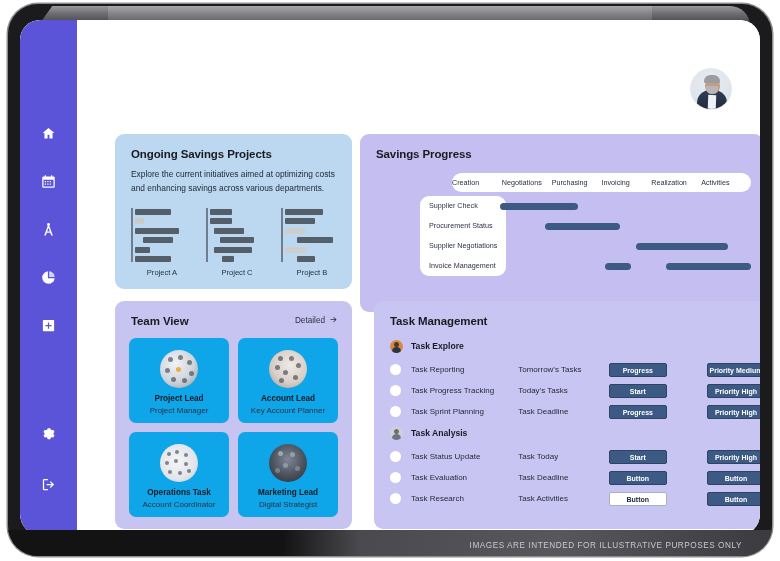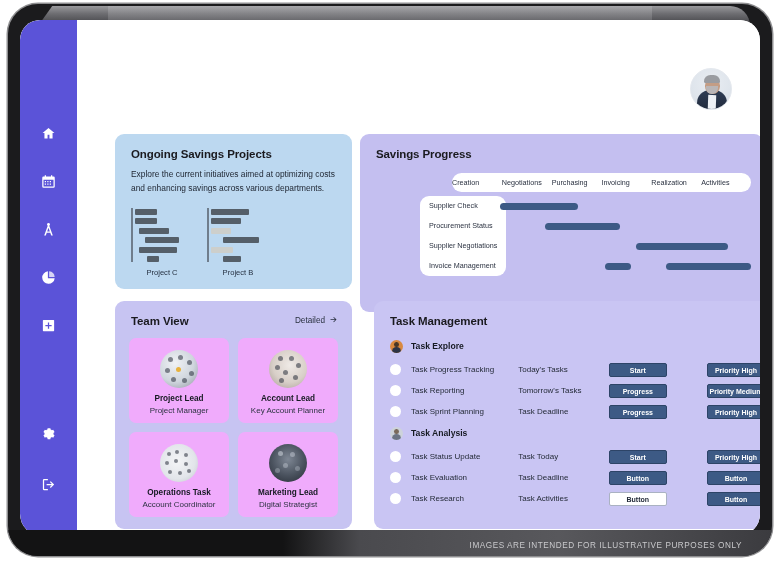--- a/index.html
+++ b/index.html
@@ -179,21 +179,21 @@
   #team-detailed {
     position: absolute; right: 14px; top: 14px;
     font-size: 8.2px; color: #2a3140; display: flex; align-items: center; gap: 4px;
   }
   #team-grid {
     position: absolute; left: 14px; top: 37px; right: 14px; bottom: 12px;
     display: grid; grid-template-columns: 1fr 1fr; grid-template-rows: 1fr 1fr;
     gap: 9px;
   }
   .team-card {
-    background: #f0abfc; border-radius: 7px;
+    background: #0ea5e9; border-radius: 7px;
     display: flex; flex-direction: column; align-items: center; justify-content: center;
     padding-top: 4px;
   }
   .team-photo {
     width: 38px; height: 38px; border-radius: 50%;
     margin-bottom: 6px; overflow: hidden; position: relative;
   }
   .tp-a { background: radial-gradient(circle at 40% 35%, #f0f2f5 0%, #cfd5dd 55%, #8d949d 100%); }
   .tp-b { background: radial-gradient(circle at 55% 40%, #efeae6 0%, #d8cfc8 55%, #a4988f 100%); }
   .tp-c { background: radial-gradient(circle at 45% 45%, #f4f5f7 0%, #e2e5ea 60%, #bcc2ca 100%); }
@@ -328,20 +328,32 @@
         <div class="ha-head"></div>
         <div class="ha-hair"></div>
         <div class="ha-beard"></div>
       </div>
 
       <section class="card" id="card-ongoing">
         <div class="card-title" id="ongoing-title">Ongoing Savings Projects</div>
         <p id="ongoing-desc">Explore the current initiatives aimed at optimizing costs and enhancing savings across various departments.</p>
         <div id="proj-charts">
 
+          <div class="proj-col">
+            <div class="proj-axis"></div>
+            <div class="proj-bars">
+              <div class="proj-bar" style="width:36px;background:#555f69"></div>
+              <div class="proj-bar" style="width:9px;background:#c9cbc9"></div>
+              <div class="proj-bar" style="width:44px;background:#555f69"></div>
+              <div class="proj-bar" style="width:30px;margin-left:8px;background:#555f69"></div>
+              <div class="proj-bar" style="width:15px;background:#555f69"></div>
+              <div class="proj-bar" style="width:36px;background:#555f69"></div>
+            </div>
+            <div class="proj-label">Project A</div>
+          </div>
 
           <div class="proj-col">
             <div class="proj-axis"></div>
             <div class="proj-bars">
               <div class="proj-bar" style="width:22px;background:#555f69"></div>
               <div class="proj-bar" style="width:22px;background:#555f69"></div>
               <div class="proj-bar" style="width:30px;margin-left:4px;background:#555f69"></div>
               <div class="proj-bar" style="width:34px;margin-left:10px;background:#555f69"></div>
               <div class="proj-bar" style="width:38px;margin-left:4px;background:#555f69"></div>
               <div class="proj-bar" style="width:12px;margin-left:12px;background:#555f69"></div>
@@ -473,31 +485,31 @@
           <div class="section-head">
             <span class="sh-avatar sh-a">
               <span class="sa-head"></span>
               <span class="sa-body"></span>
             </span>
             <span class="section-name">Task Explore</span>
           </div>
 
           <div class="task-row">
             <span class="task-check"></span>
+            <span class="task-name">Task Reporting</span>
+            <span class="task-meta">Tomorrow's Tasks</span>
+            <span class="task-btn">Progress</span>
+            <span class="task-btn pri">Priority Medium</span>
+          </div>
+          <div class="task-row">
+            <span class="task-check"></span>
             <span class="task-name">Task Progress Tracking</span>
             <span class="task-meta">Today's Tasks</span>
             <span class="task-btn">Start</span>
             <span class="task-btn pri">Priority High</span>
-          </div>
-          <div class="task-row">
-            <span class="task-check"></span>
-            <span class="task-name">Task Reporting</span>
-            <span class="task-meta">Tomorrow's Tasks</span>
-            <span class="task-btn">Progress</span>
-            <span class="task-btn pri">Priority Medium</span>
           </div>
           <div class="task-row">
             <span class="task-check"></span>
             <span class="task-name">Task Sprint Planning</span>
             <span class="task-meta">Task Deadline</span>
             <span class="task-btn">Progress</span>
             <span class="task-btn pri">Priority High</span>
           </div>
         </div>
 

